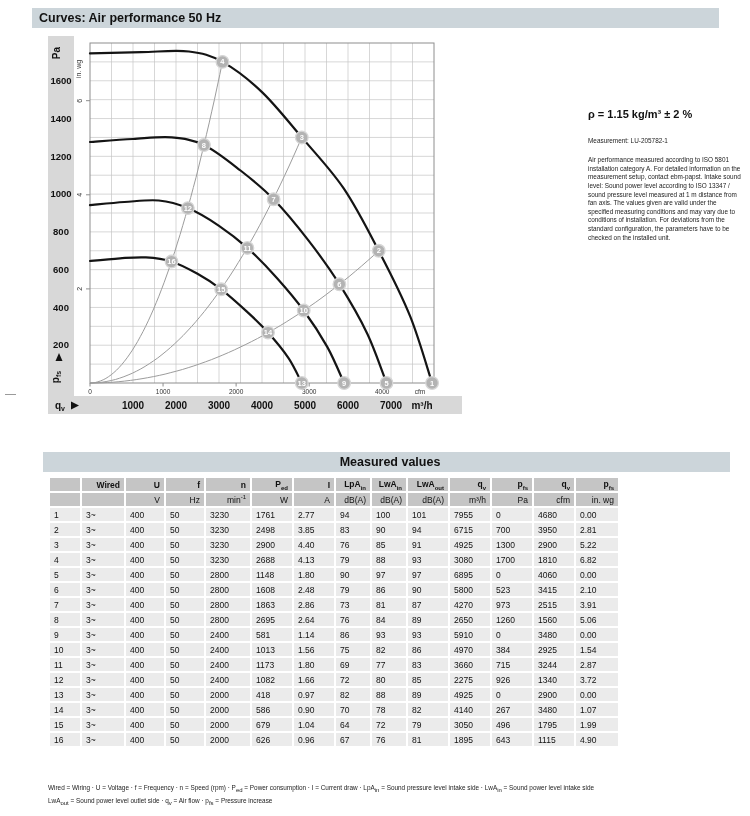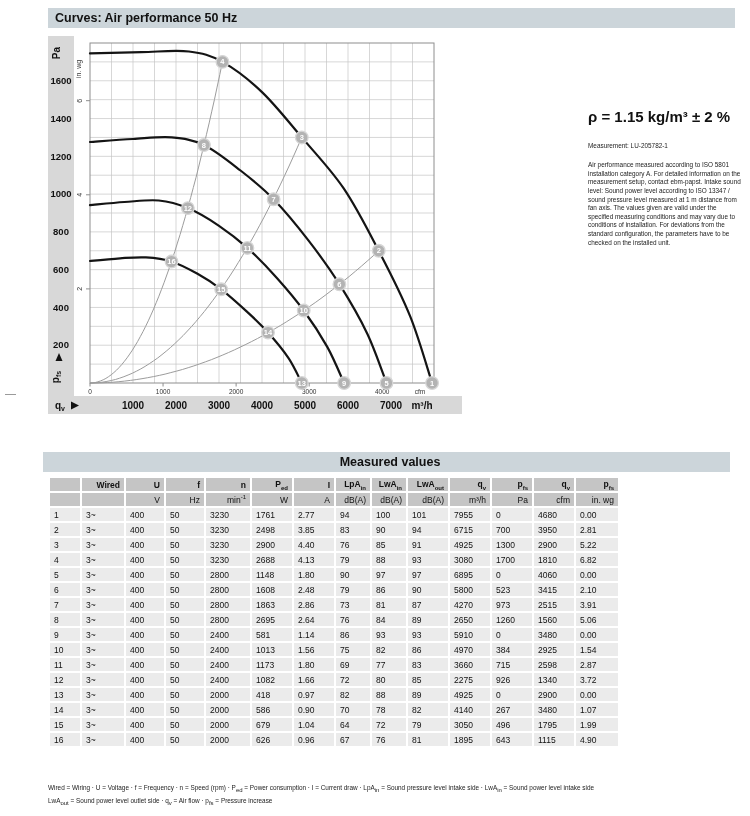--- a/index.html
+++ b/index.html
@@ -1,25 +1,25 @@
 <!DOCTYPE html>
 <html><head>
 <meta charset="utf-8">
 <style>
   html,body{margin:0;padding:0;}
   body{width:750px;height:816px;background:#ffffff;position:relative;overflow:hidden;
        font-family:"Liberation Sans",sans-serif;color:#111;}
   .abs{position:absolute;}
   .section-bar{background:#ccd5da;height:20px;line-height:20px;font-weight:bold;
                font-size:12.5px;padding-left:7px;box-sizing:border-box;}
-  #bar-curves{left:48px;top:8px;width:687px;}
+  #bar-curves{left:32px;top:8px;width:687px;}
   #bar-measured{left:43px;top:452px;width:687px;text-align:center;}
   #chart{left:48px;top:36px;width:414px;height:386px;}
   #side-note{left:588px;top:108px;width:154px;}
-  #rho{font-size:15px;font-weight:bold;margin:0 0 17px 0;}
+  #rho{font-size:11px;font-weight:bold;margin:0 0 17px 0;}
   #measurement{font-size:6.4px;margin:0 0 12px 0;color:#222;}
   #note-para{font-size:6.4px;line-height:1.35;color:#222;margin:0;}
   #mtable{left:48px;top:476px;}
   table{border-collapse:separate;border-spacing:2px;font-size:8.5px;table-layout:fixed;}
   th,td{height:13px;padding:0 4px;vertical-align:middle;white-space:nowrap;overflow:hidden;}
   th{background:#c5c5c5;text-align:right;font-weight:bold;}
   tr.units th{font-weight:normal;}
   td{background:#ebebeb;font-weight:normal;}
   sub{font-size:6px;}
   sup{font-size:6px;}
@@ -412,21 +412,21 @@
           <td>400</td>
           <td>50</td>
           <td>2400</td>
           <td>1173</td>
           <td>1.80</td>
           <td>69</td>
           <td>77</td>
           <td>83</td>
           <td>3660</td>
           <td>715</td>
-          <td>2598</td>
+          <td>3244</td>
           <td>2.87</td>
         </tr>
         <tr>
           <td>12</td>
           <td>3~</td>
           <td>400</td>
           <td>50</td>
           <td>2400</td>
           <td>1082</td>
           <td>1.66</td>

